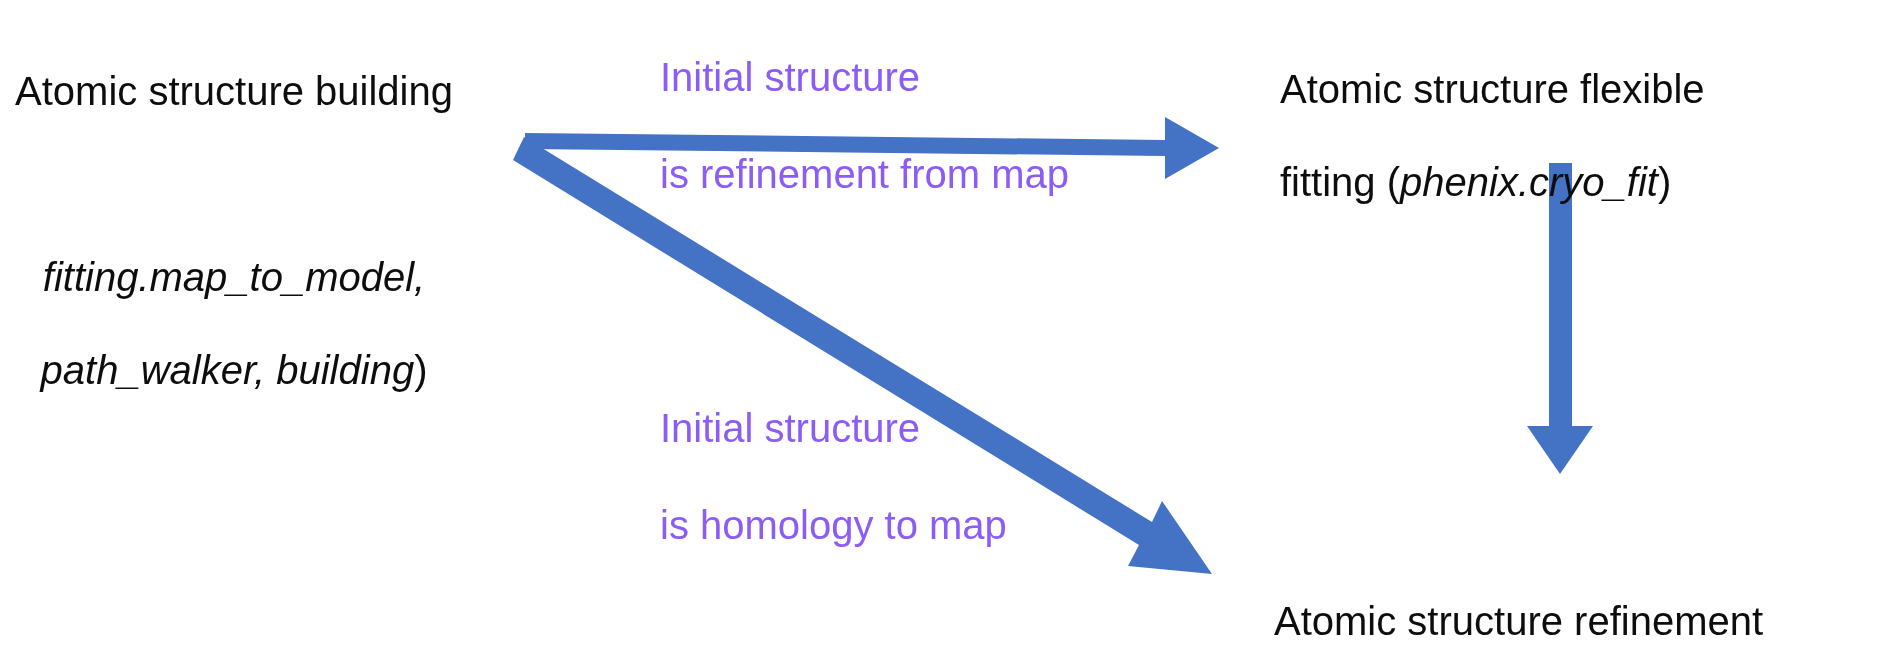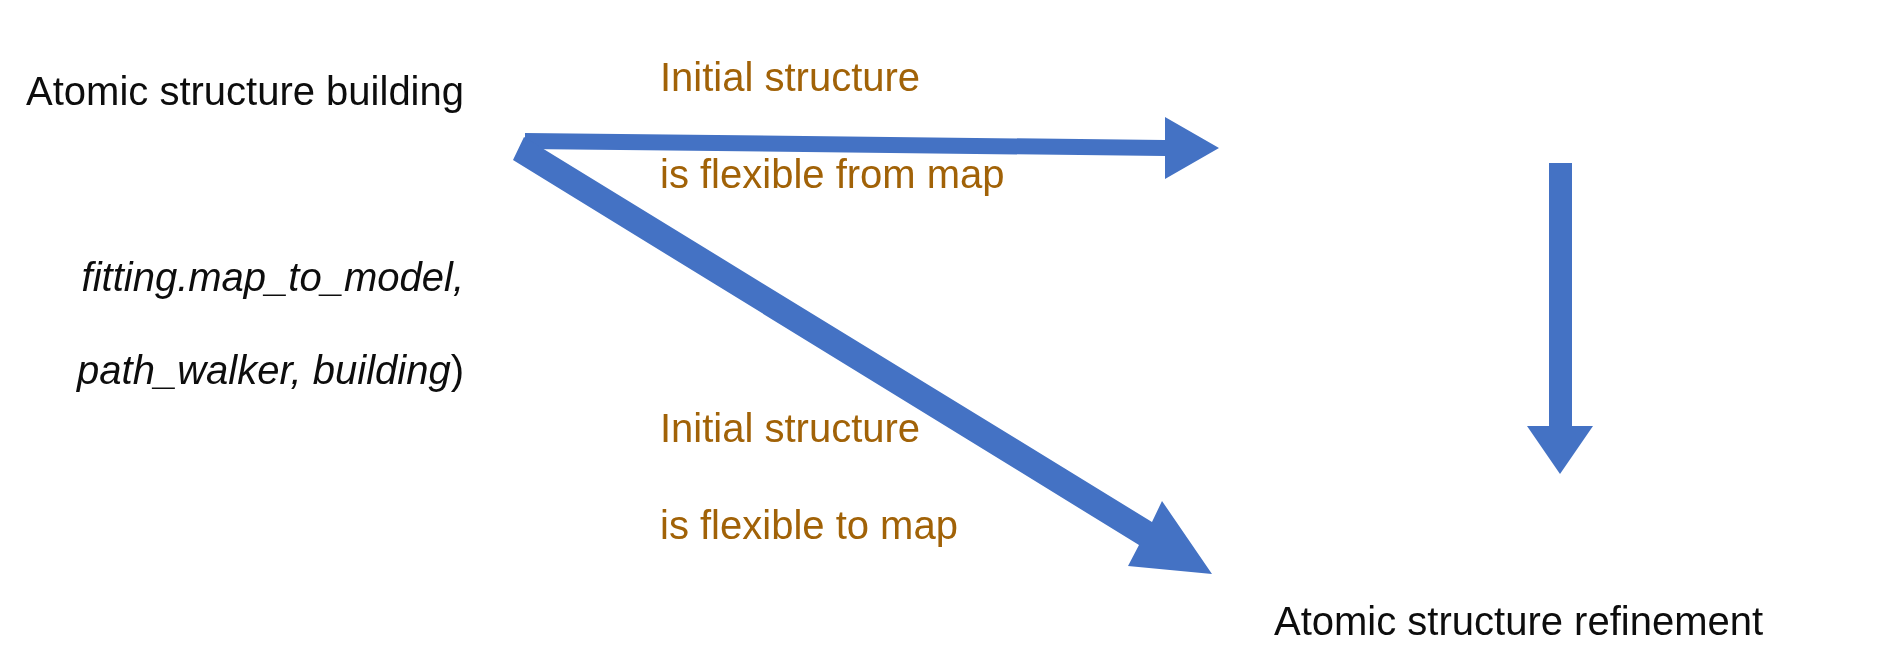--- a/index.html
+++ b/index.html
@@ -25,42 +25,42 @@
     color: #0d0d0d;
     white-space: pre-line;
   }
   .node .ital { font-style: italic; }
 
   
   #node-build {
     left: 4px;
     top: 22px;
     width: 460px;
-    text-align: right;
+    text-align: center;
   }
   
   #node-fit {
     left: 1280px;
     top: 20px;
     width: 600px;
     text-align: left;
   }
   
   #node-refine {
     left: 1274px;
     top: 552px;
     width: 610px;
     text-align: left;
   }
   
   .edge-label {
     position: absolute;
     font-size: 40px;
     line-height: 1.22;
-    color: #a16207;
+    color: #8b5cf6;
     white-space: pre-line;
     text-align: left;
   }
   #label-different {
     left: 660px;
     top: 4px;
     width: 420px;
   }
   #label-similar {
     left: 660px;
@@ -95,29 +95,33 @@
     </g>
   </svg>
 
   <div class="node" id="node-build">
     <span>Atomic structure building</span><br>
     <br>
     <span class="ital">fitting.map_to_model,</span><br>
     <span class="ital">path_walker, building</span><span>)</span>
   </div>
 
+  <div class="node" id="node-fit">
+    <span>Atomic structure flexible</span><br>
+    <span>fitting (</span><span class="ital">phenix.cryo_fit</span><span>)</span>
+  </div>
 
   <div class="node" id="node-refine">
     <span>Atomic structure refinement</span><br>
     
   </div>
 
   <div class="edge-label" id="label-different">
     <span>Initial structure</span><br>
-    <span>is flexible from map</span>
+    <span>is refinement from map</span>
   </div>
 
   <div class="edge-label" id="label-similar">
     <span>Initial structure</span><br>
-    <span>is flexible to map</span>
+    <span>is homology to map</span>
   </div>
 
 </div>
 
 </body></html>

